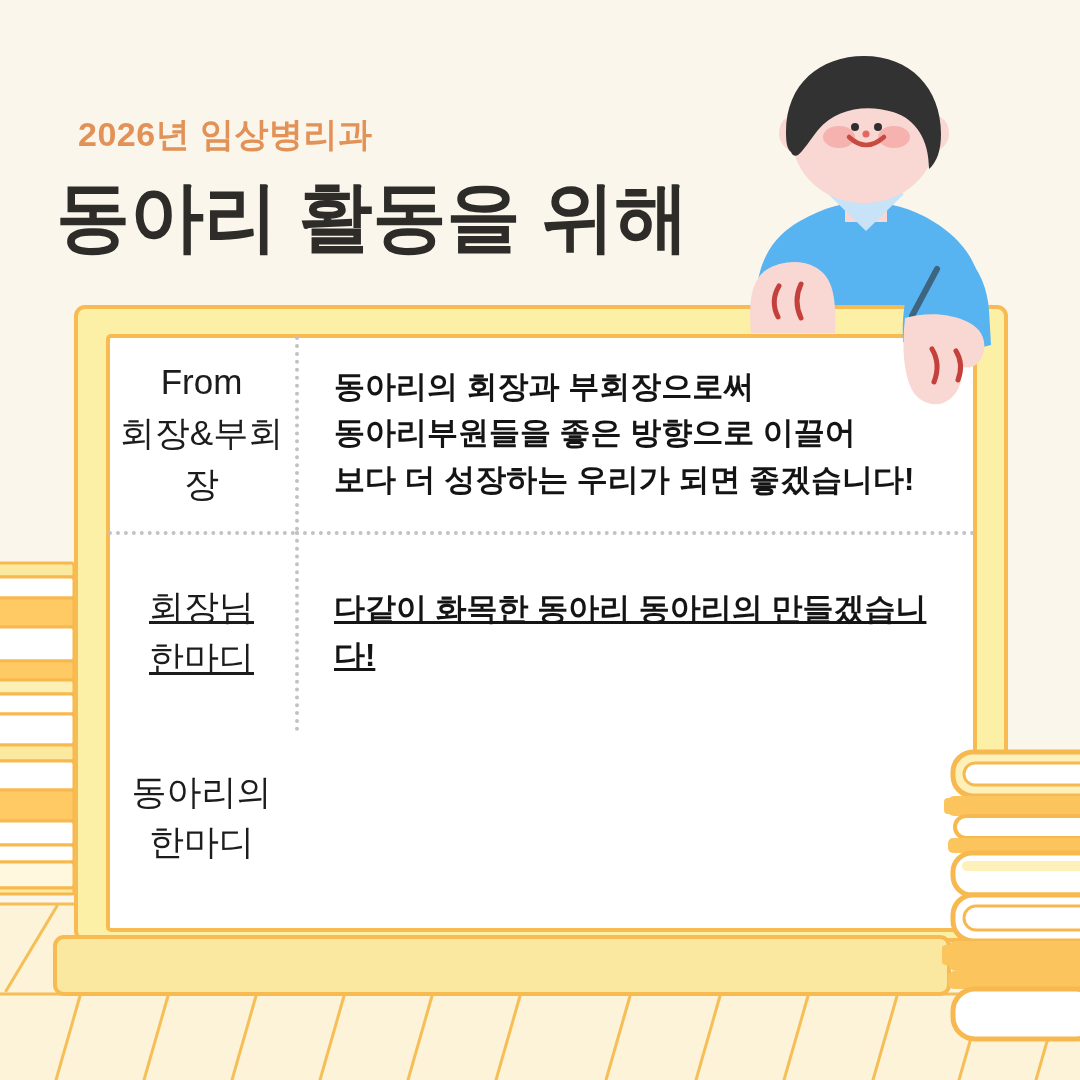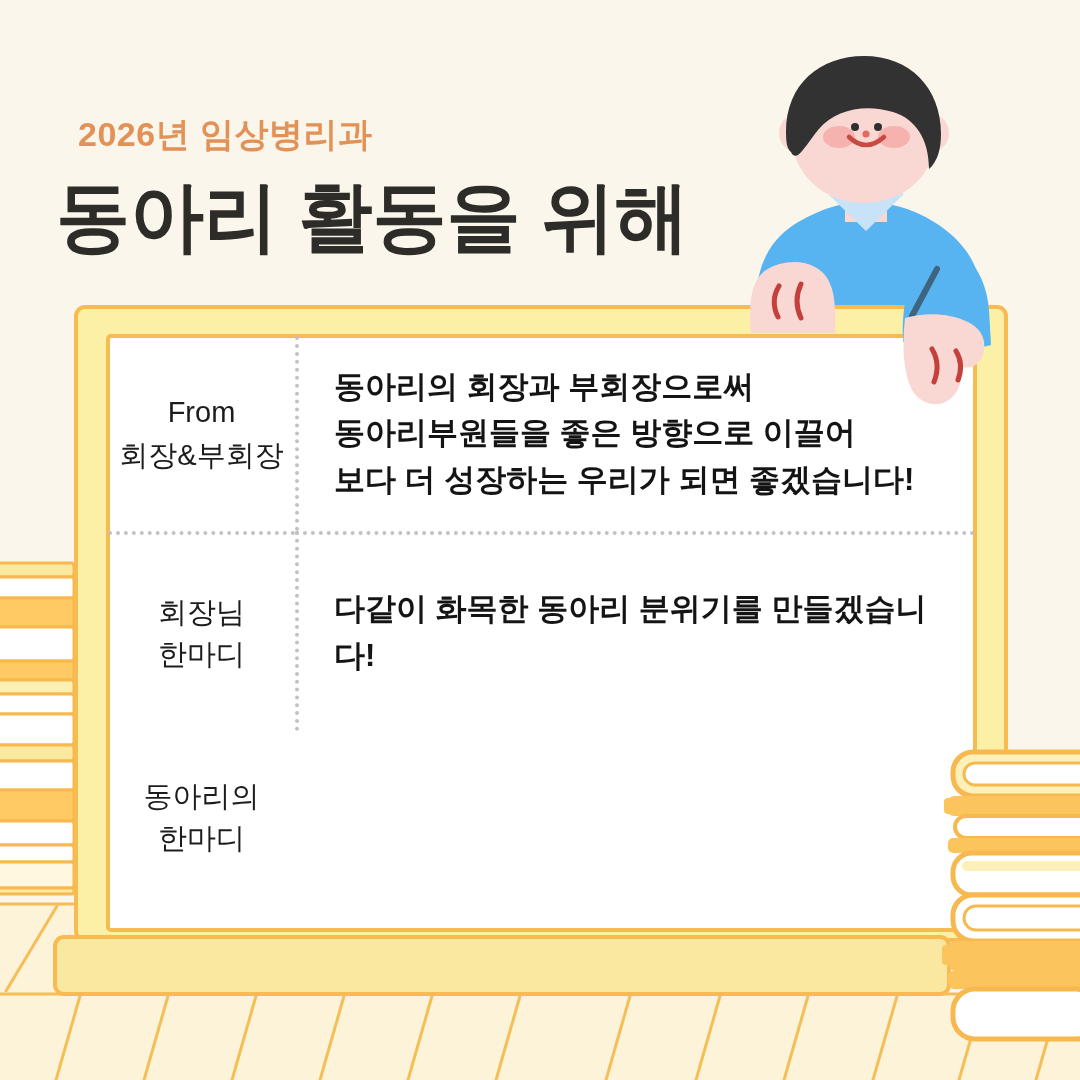--- a/index.html
+++ b/index.html
@@ -21,28 +21,28 @@
   }
   
   .board-content{
     position:absolute;left:108px;top:336px;width:867px;height:594px;
     display:grid;grid-template-columns:187px 1fr;grid-template-rows:195px 1fr 1fr;
     color:#1c1c1c;
   }
   .cell{display:flex;flex-direction:column;justify-content:center;}
   .cell.label{
     align-items:center;text-align:center;
-    font-size:29px;line-height:1.45;font-weight:400;white-space:pre-line;
+    font-size:35px;line-height:1.45;font-weight:400;white-space:pre-line;
   }
   .cell.content{
     align-items:flex-start;padding-left:35px;padding-right:8px;
     font-size:31px;line-height:1.5;font-weight:600;white-space:pre-line;color:#141414;
   }
   .vline{border-left:4px dotted #C2C2C2;}
-  .hline{border-top:4px dotted #C2C2C2;}
+  .hline{border-top:4px dotted #C2C2C2;text-decoration:underline;}
   .row3pad{padding-bottom:26px;}
 </style>
 </head>
 <body>
 
 <div class="stage">
 
   <svg width="1080" height="1080" viewBox="0 0 1080 1080">
 
     <g>
@@ -140,21 +140,21 @@
 
   <div class="board-content">
     <div class="cell label">From
 회장&amp;부회장</div>
     <div class="cell content vline">동아리의 회장과 부회장으로써
 동아리부원들을 좋은 방향으로 이끌어
 보다 더 성장하는 우리가 되면 좋겠습니다!</div>
 
     <div class="cell label hline">회장님
 한마디</div>
-    <div class="cell content vline hline">다같이 화목한 동아리 분위기를 만들겠습니다!</div>
+    <div class="cell content vline hline">다같이 화목한 동아리 동아리의 만들겠습니다!</div>
 
     <div class="cell label row3pad">동아리의
 한마디</div>
   </div>
 
   <div class="subtitle">2026년 임상병리과</div>
   <div class="title">동아리 활동을 위해</div>
 
   <svg width="1080" height="1080" viewBox="0 0 1080 1080" style="pointer-events:none">
 

